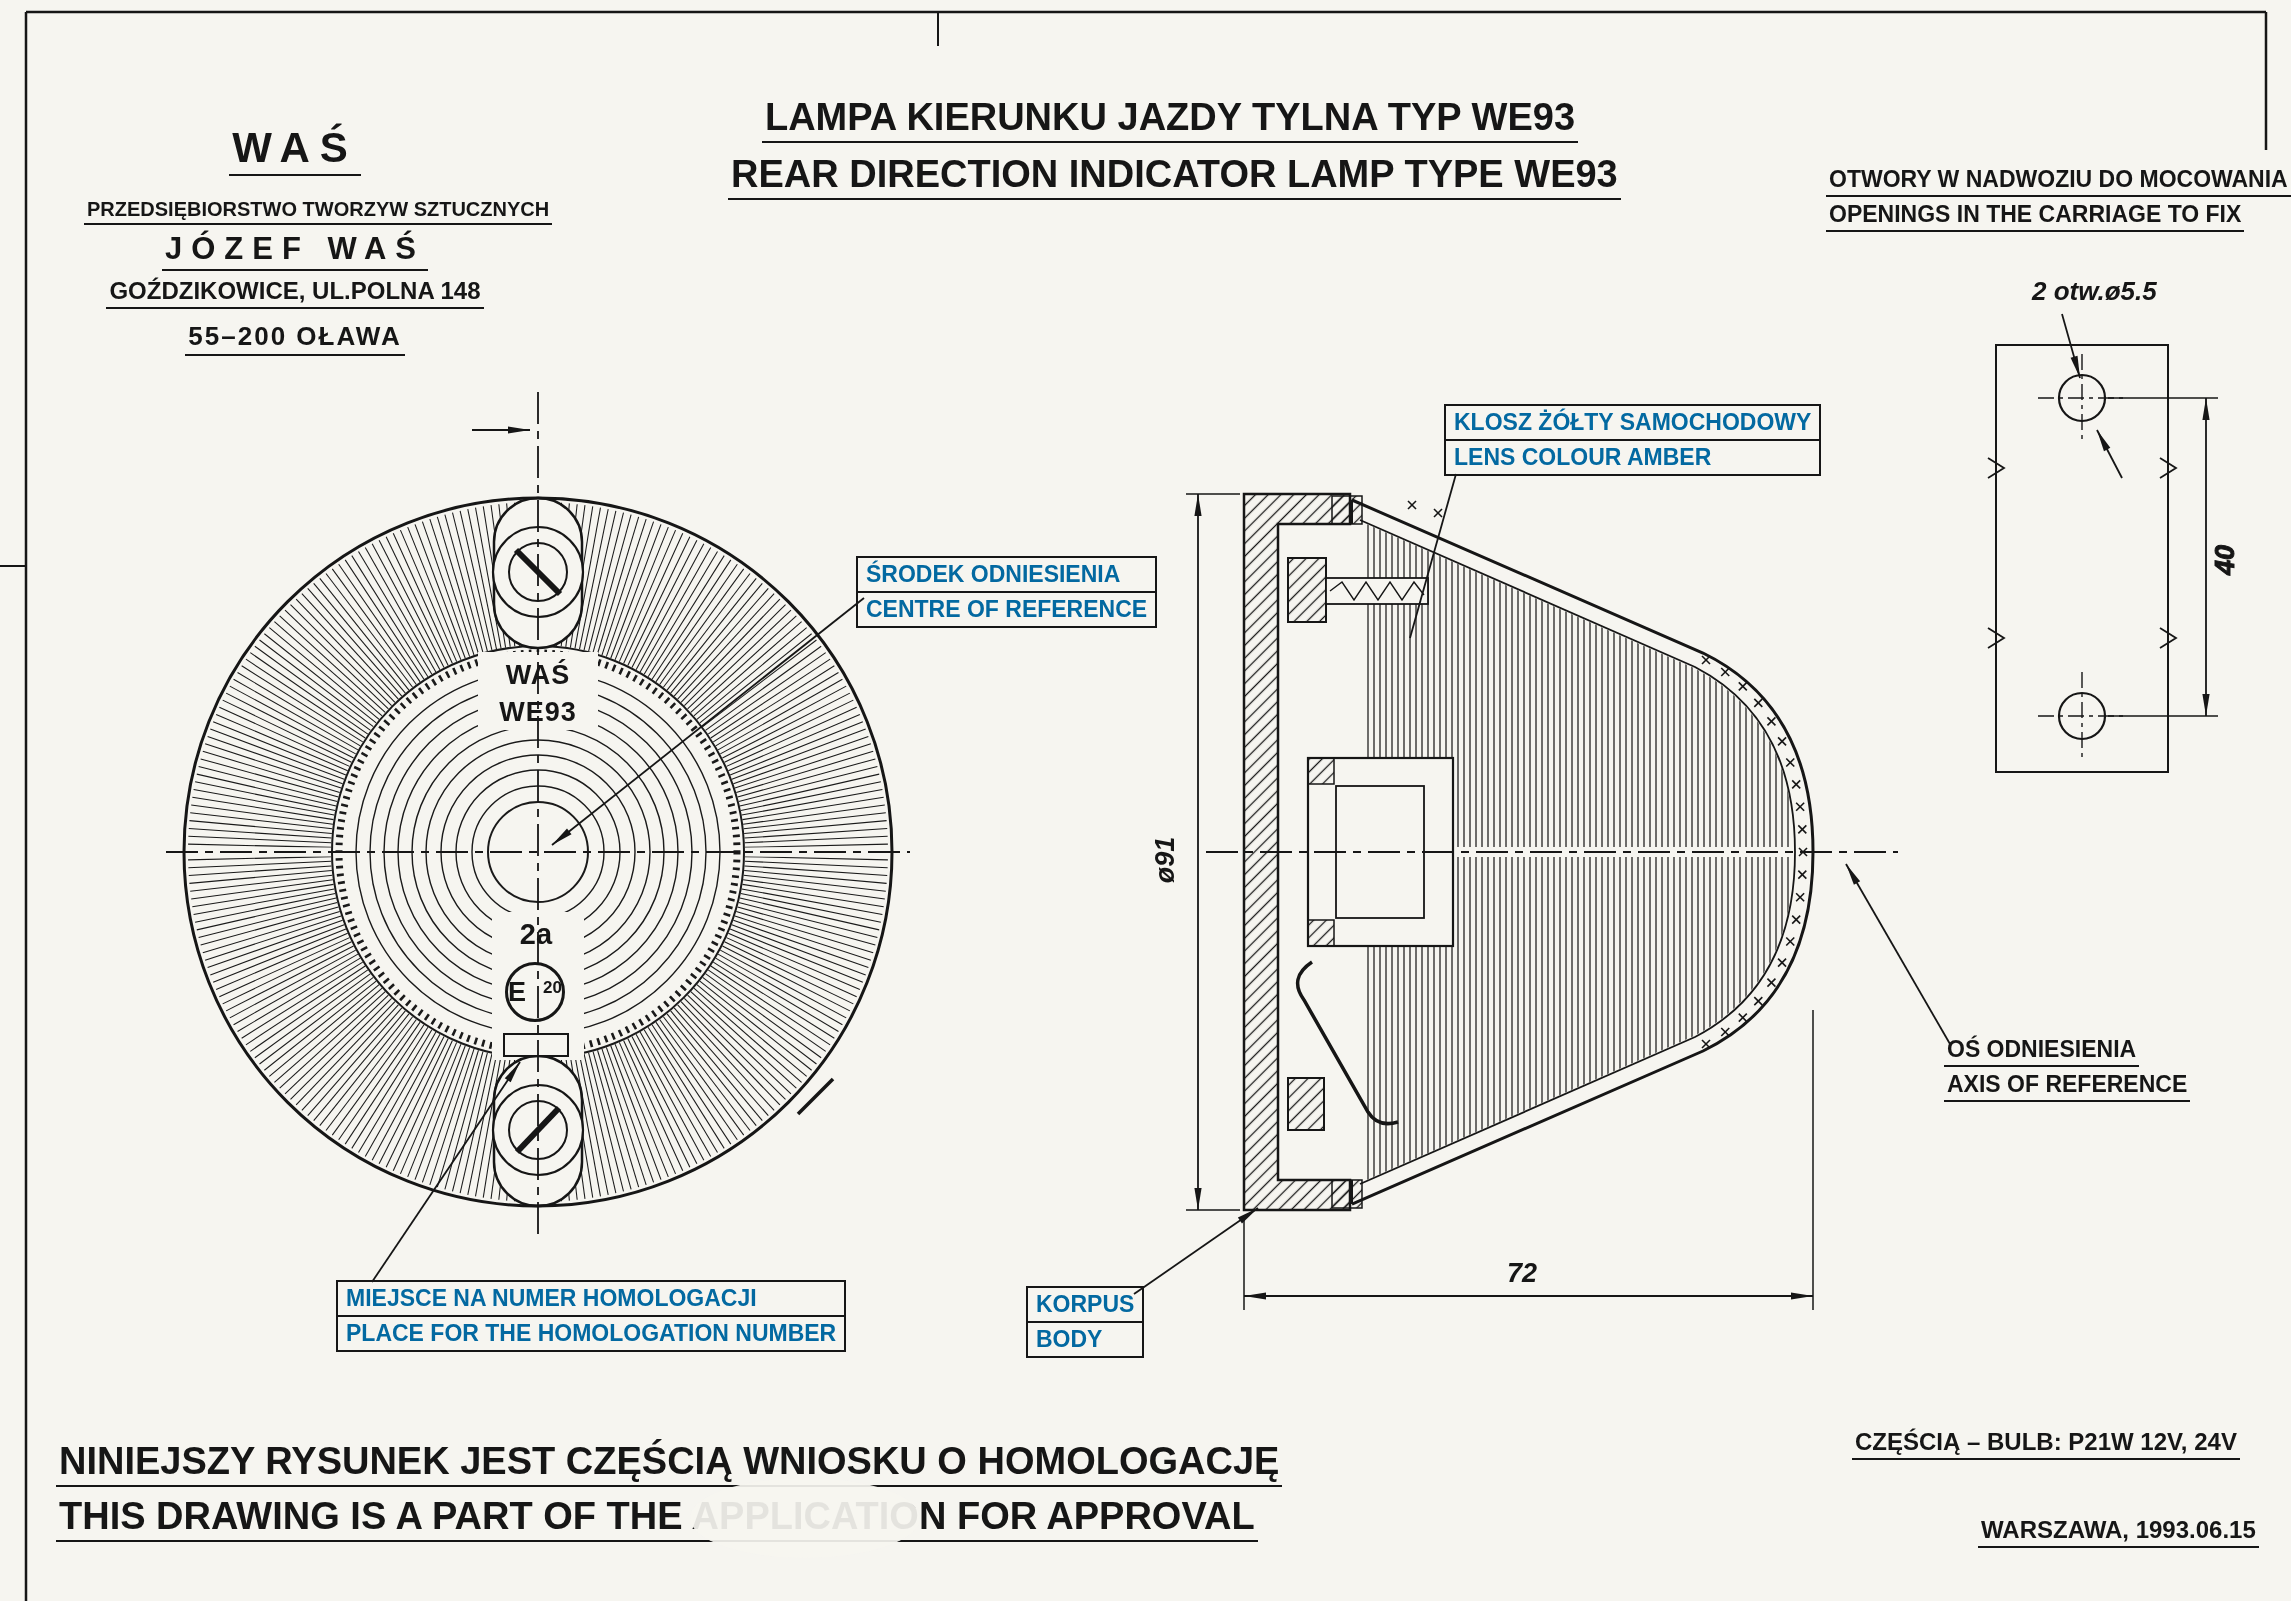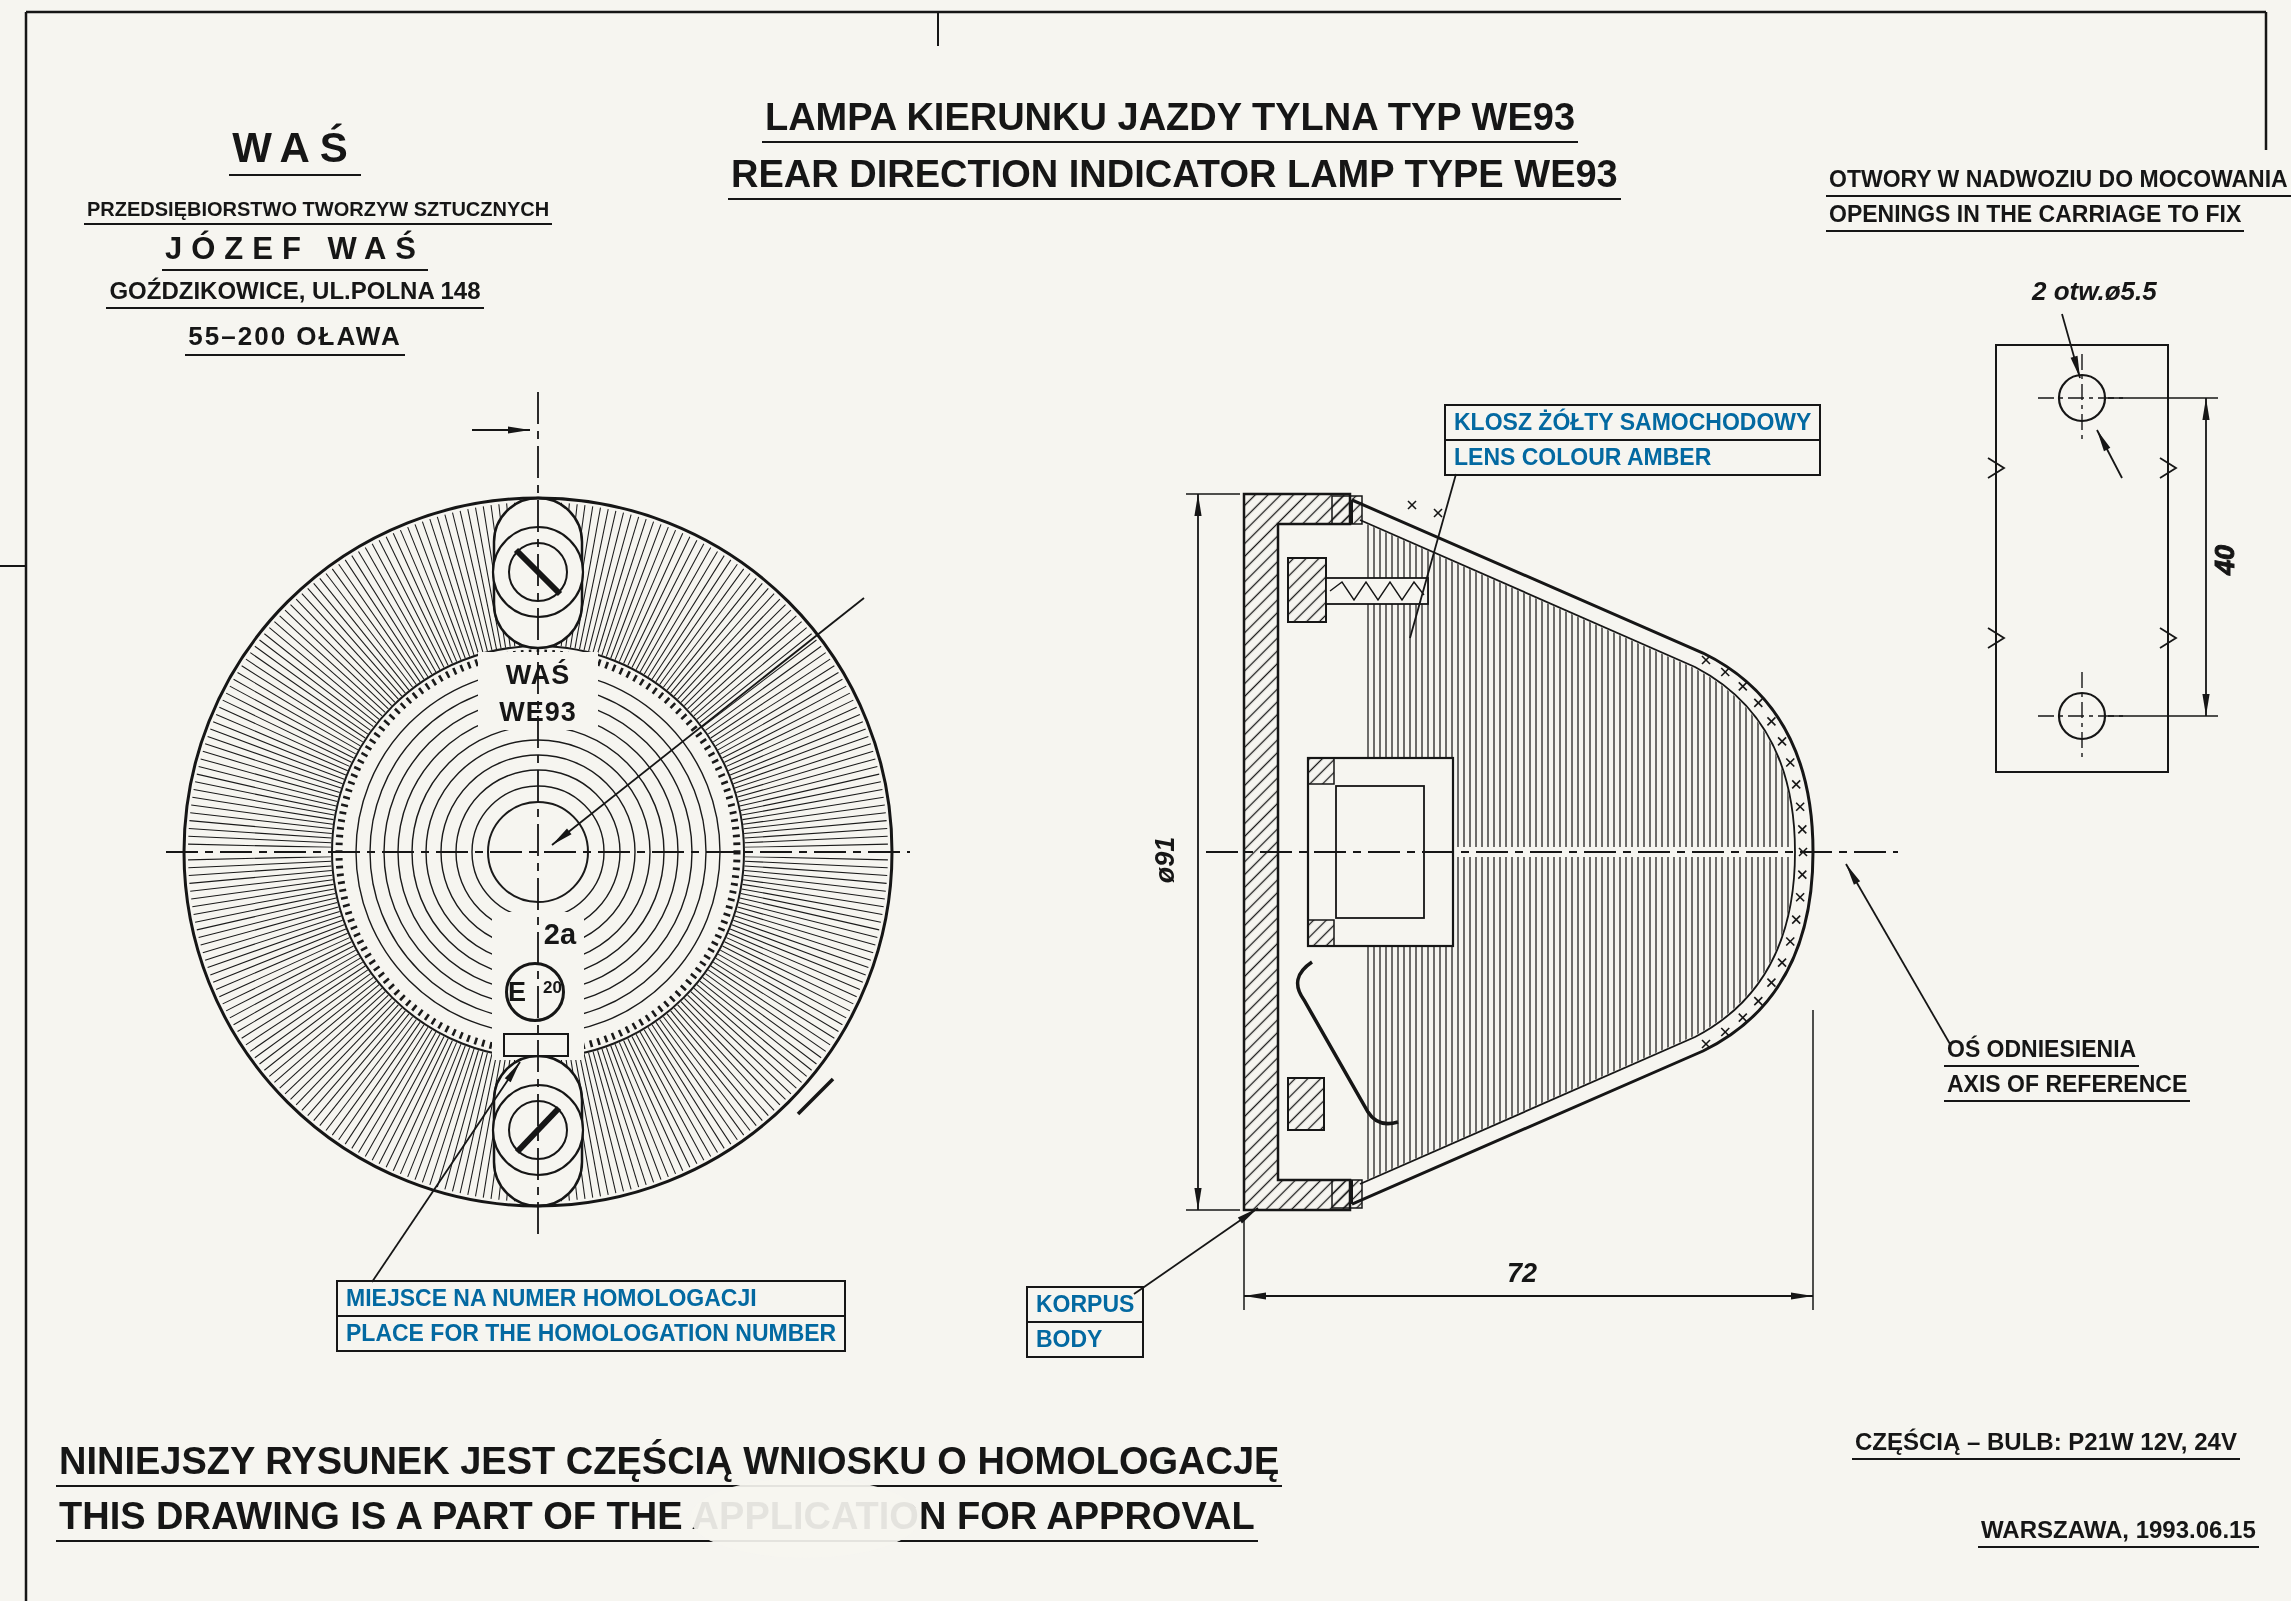--- a/index.html
+++ b/index.html
@@ -592,20 +592,24 @@
     <div style="font-size:38px;margin-top:10px;"><span class="u">REAR DIRECTION INDICATOR LAMP TYPE WE93</span></div>
   </div>
 
   <div class="lbl ctr" style="left:1826px;top:166px;width:414px;">
     <div style="font-size:23px;"><span class="u">OTWORY W NADWOZIU DO MOCOWANIA</span></div>
     <div style="font-size:23px;margin-top:4px;"><span class="u">OPENINGS IN THE CARRIAGE TO FIX</span></div>
   </div>
 
   <div class="lbl it" style="left:2032px;top:276px;font-size:26px;">2 otw.ø5.5</div>
 
+  <div class="box" style="left:856px;top:556px;font-size:23px;">
+    <div class="row">ŚRODEK ODNIESIENIA</div>
+    <div class="row">CENTRE OF REFERENCE</div>
+  </div>
 
   <div class="box" style="left:336px;top:1280px;font-size:23px;">
     <div class="row">MIEJSCE NA NUMER HOMOLOGACJI</div>
     <div class="row">PLACE FOR THE HOMOLOGATION NUMBER</div>
   </div>
 
   <div class="box" style="left:1444px;top:404px;font-size:23px;">
     <div class="row">KLOSZ ŻÓŁTY SAMOCHODOWY</div>
     <div class="row">LENS COLOUR AMBER</div>
   </div>
@@ -615,21 +619,21 @@
     <div class="row">BODY</div>
   </div>
 
   <div class="lbl" style="left:1944px;top:1036px;">
     <div style="font-size:23px;"><span class="u">OŚ ODNIESIENIA</span></div>
     <div style="font-size:23px;margin-top:4px;"><span class="u">AXIS OF REFERENCE</span></div>
   </div>
 
   <div class="lbl" style="left:538px;top:660px;transform:translateX(-50%);font-size:27px;letter-spacing:1px;">WAŚ</div>
   <div class="lbl" style="left:538px;top:697px;transform:translateX(-50%);font-size:27px;letter-spacing:1px;">WE93</div>
-  <div class="lbl" style="left:560px;top:918px;transform:translateX(-50%);font-size:29px;">2a</div>
+  <div class="lbl" style="left:536px;top:918px;transform:translateX(-50%);font-size:29px;">2a</div>
   <div class="ecircle">
     <span class="e-letter">E</span>
       <span class="e-number">20</span>
   </div>
 
   <div class="lbl" style="left:56px;top:1440px;">
     <div style="font-size:38px;"><span class="u">NINIEJSZY RYSUNEK JEST CZĘŚCIĄ WNIOSKU O HOMOLOGACJĘ</span></div>
     <div style="font-size:38px;margin-top:8px;"><span class="u">THIS DRAWING IS A PART OF THE APPLICATION FOR APPROVAL</span></div>
   </div>
 

